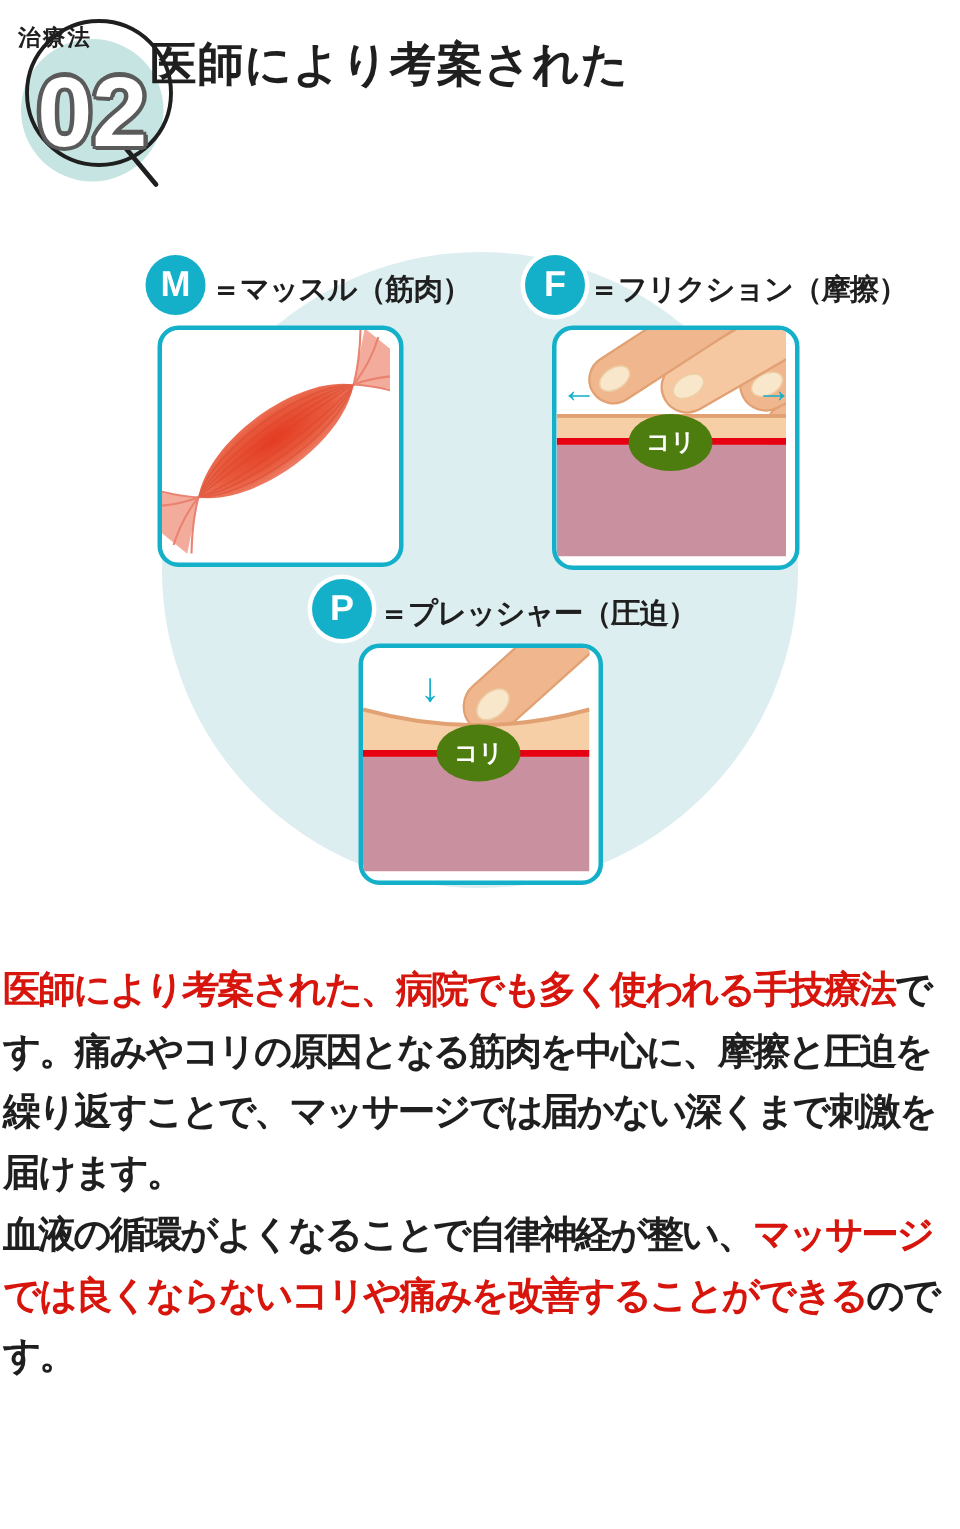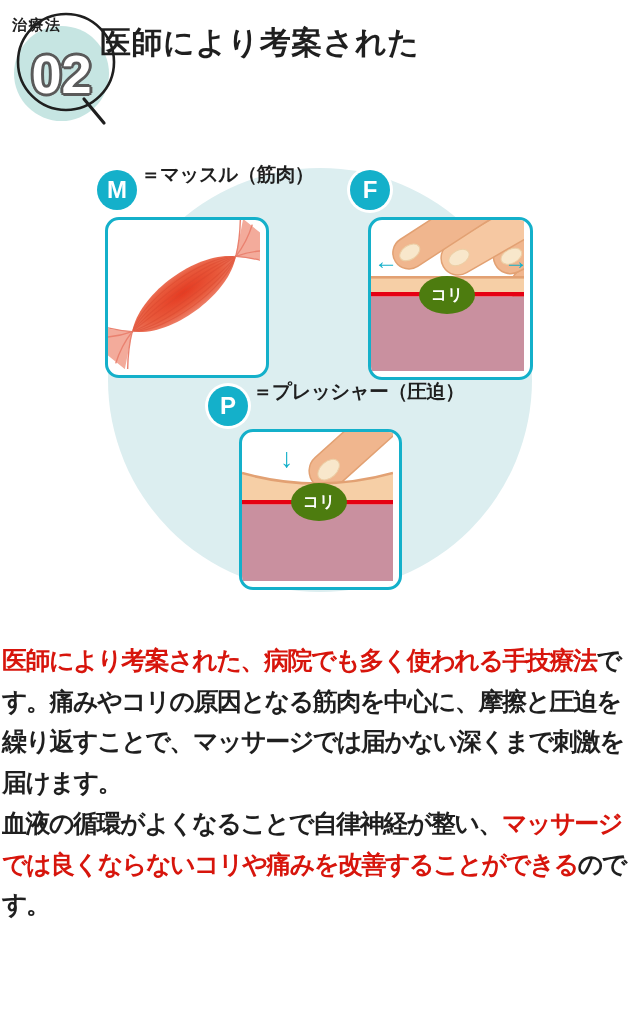--- a/index.html
+++ b/index.html
@@ -5,21 +5,21 @@
   html,body{margin:0;padding:0;background:#fff;}
   .canvas{position:relative;width:640px;height:1019px;background:#ffffff;overflow:hidden;
           font-family:"Liberation Sans","DejaVu Sans",sans-serif;}
 
   
   .badge{position:absolute;left:0;top:0;width:130px;height:140px;}
   .badge svg{position:absolute;left:0;top:0;}
   .badge-cat{position:absolute;left:12px;top:16px;font-size:15px;font-weight:bold;
              color:#1f1f1f;letter-spacing:1.5px;}
   .badge-num{position:absolute;left:14px;top:28px;width:95px;height:91px;display:flex;
-             align-items:center;justify-content:center;font-size:54px;font-weight:bold;color:#fff;
+             align-items:center;justify-content:center;font-size:66px;font-weight:bold;color:#fff;
              text-shadow:-3px 0 #5a5a5a,3px 0 #5a5a5a,0 -3px #5a5a5a,0 3px #5a5a5a,
                          -2px -2px #5a5a5a,2px -2px #5a5a5a,-2px 2px #5a5a5a,2px 2px #5a5a5a;}
   .title1{position:absolute;left:100px;top:22px;font-size:31px;font-weight:800;
           color:#1f1f1f;letter-spacing:0.5px;white-space:nowrap;}
   .title2{position:absolute;left:100px;top:69px;font-size:31px;font-weight:800;
           color:#d7150c;letter-spacing:1px;white-space:nowrap;}
 
   
   .big-circle{position:absolute;left:108px;top:168px;width:424px;height:424px;
               border-radius:50%;background:#dceef0;}
@@ -63,21 +63,21 @@
       <line x1="84" y1="99" x2="104" y2="123" stroke="#1f1f1f" stroke-width="3.2" stroke-linecap="round"></line>
     </svg>
     <div class="badge-cat">治療法</div>
     <div class="badge-num">02</div>
   </div>
   <h1 class="title1" style="margin:0;">医師により考案された</h1>
 
   <div class="big-circle"></div>
 
   <div class="letter-badge" style="left:97px;top:170px;">M</div>
-  <div class="item-label" style="left:141px;top:161px;">＝マッスル（筋肉）</div>
+  <div class="item-label" style="left:141px;top:179px;">＝マッスル（筋肉）</div>
   <div class="card" id="m-card">
     <svg width="152" height="149" viewBox="0 0 152 149">
       <defs>
         <radialGradient id="mg" cx="50%" cy="46%" r="62%">
           <stop offset="0%" stop-color="#e53a21"></stop>
           <stop offset="55%" stop-color="#e85a3c"></stop>
           <stop offset="100%" stop-color="#ef8d79"></stop>
         </radialGradient>
       </defs>
       <g transform="rotate(-36 76 74)">
@@ -101,20 +101,21 @@
           <path d="M12 74 C 40 72 112 72 140 74"></path>
           <path d="M12 74 C 40 82 112 82 140 74"></path>
           <path d="M12 74 C 40 88 112 88 140 74"></path>
           <path d="M12 74 C 40 94 112 94 140 74"></path>
         </g>
       </g>
     </svg>
   </div>
 
   <div class="letter-badge" style="left:350px;top:170px;">F</div>
+  <div class="item-label" style="left:393px;top:179px;">＝フリクション（摩擦）</div>
   <div class="card" id="f-card">
     <svg width="153" height="151" viewBox="0 0 153 151">
       <g>
         <g transform="translate(150,70) rotate(-26)">
           <rect x="-10" y="-18" width="130" height="36" rx="18" fill="#f0b68e" stroke="#e2a173" stroke-width="1.5"></rect>
         </g>
         <g transform="translate(127,43) rotate(-27)">
           <rect x="-3" y="-17" width="170" height="34" rx="17" fill="#f0b68e" stroke="#e2a173" stroke-width="1.5"></rect>
           <ellipse cx="15" cy="0" rx="11" ry="7" fill="#f8e7cb" stroke="#eccfa6" stroke-width="1"></ellipse>
         </g>
@@ -131,21 +132,21 @@
       <rect x="0" y="56" width="153" height="2.6" fill="#e2a173"></rect>
       <rect x="0" y="72" width="153" height="4.6" fill="#e60012"></rect>
       <rect x="0" y="76.6" width="153" height="74.4" fill="#c9909f"></rect>
     </svg>
     <span class="arrow" id="f-arrow-left">←</span>
     <span class="arrow" id="f-arrow-right">→</span>
     <div class="kori-badge" id="f-kori">コリ</div>
   </div>
 
   <div class="letter-badge" style="left:208px;top:386px;">P</div>
-  <div class="item-label" style="left:253px;top:378px;">＝プレッシャー（圧迫）</div>
+  <div class="item-label" style="left:253px;top:395px;">＝プレッシャー（圧迫）</div>
   <div class="card" id="p-card">
     <svg width="151" height="149" viewBox="0 0 151 149">
       <g transform="translate(74,49) rotate(-42)">
         <rect x="-3" y="-18" width="160" height="36" rx="18" fill="#f0b68e" stroke="#e2a173" stroke-width="1.5"></rect>
         <ellipse cx="17" cy="0" rx="12.5" ry="8" fill="#f8e7cb" stroke="#eccfa6" stroke-width="1"></ellipse>
       </g>
       <path d="M0 41 Q75.5 62 151 41 L151 70 L0 70 Z" fill="#f6cfa6"></path>
       <path d="M0 41 Q75.5 62 151 41" fill="none" stroke="#e2a173" stroke-width="2.6"></path>
       <rect x="0" y="68" width="151" height="4.6" fill="#e60012"></rect>
       <rect x="0" y="72.6" width="151" height="76.4" fill="#c9909f"></rect>

